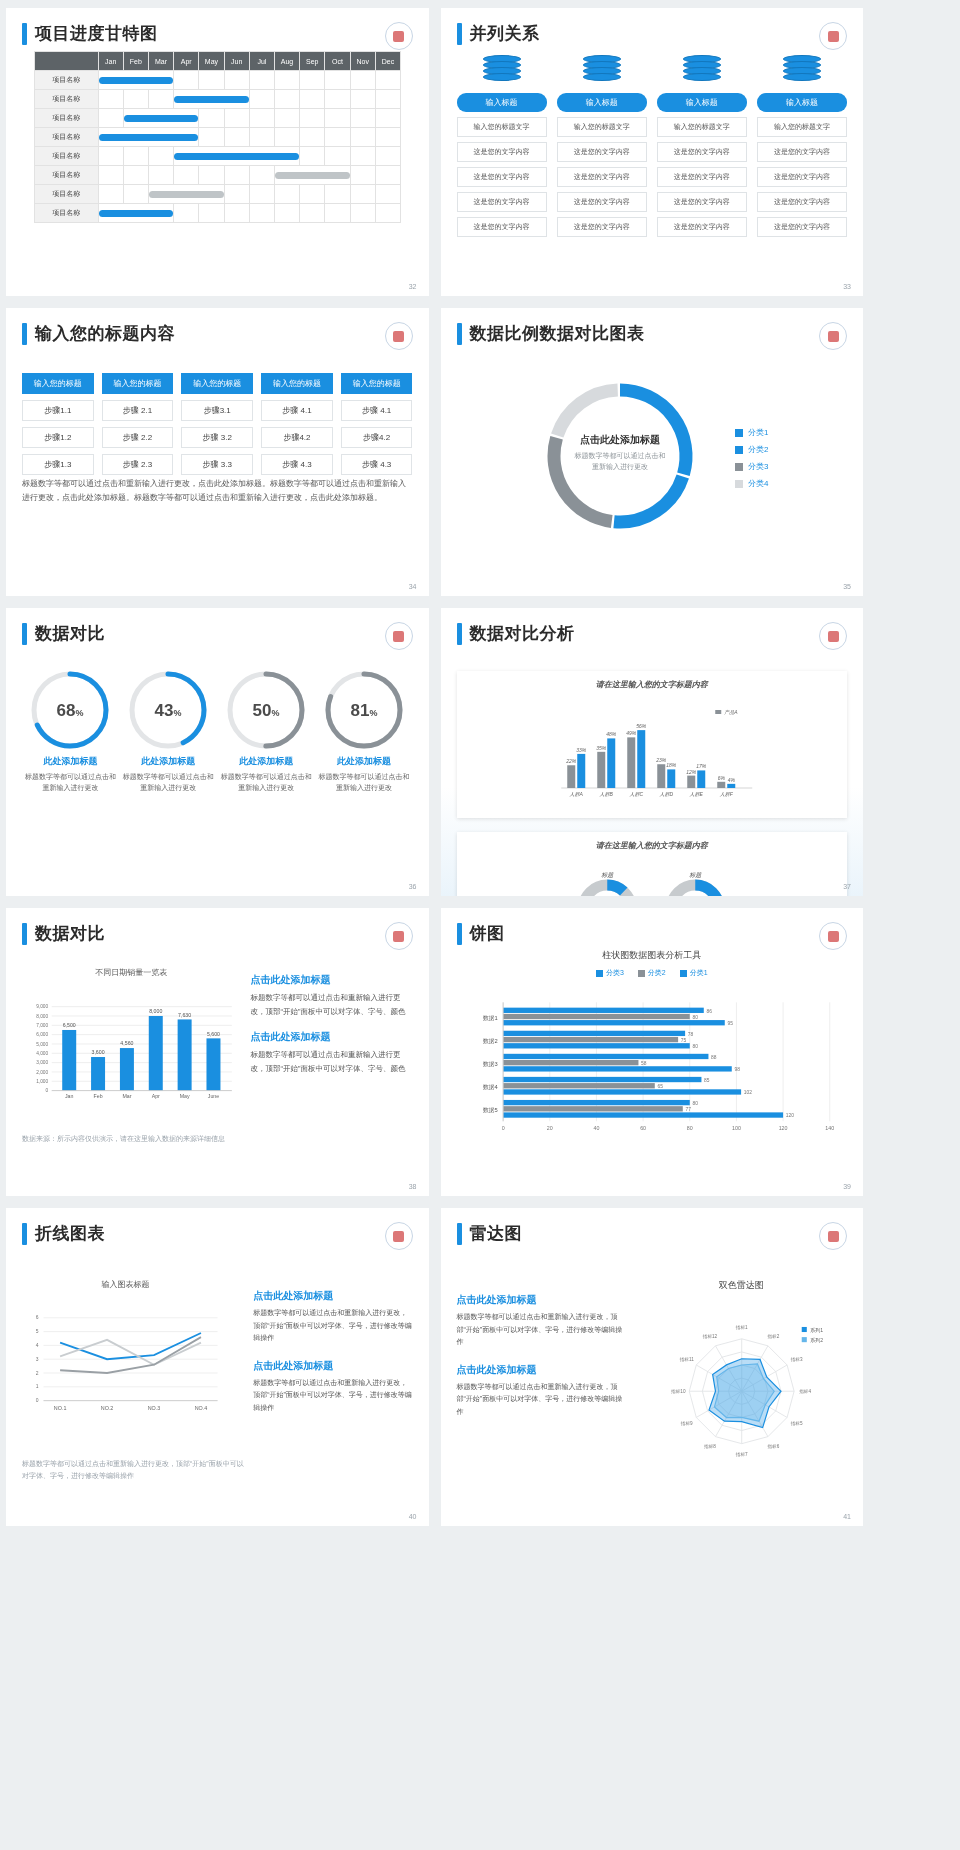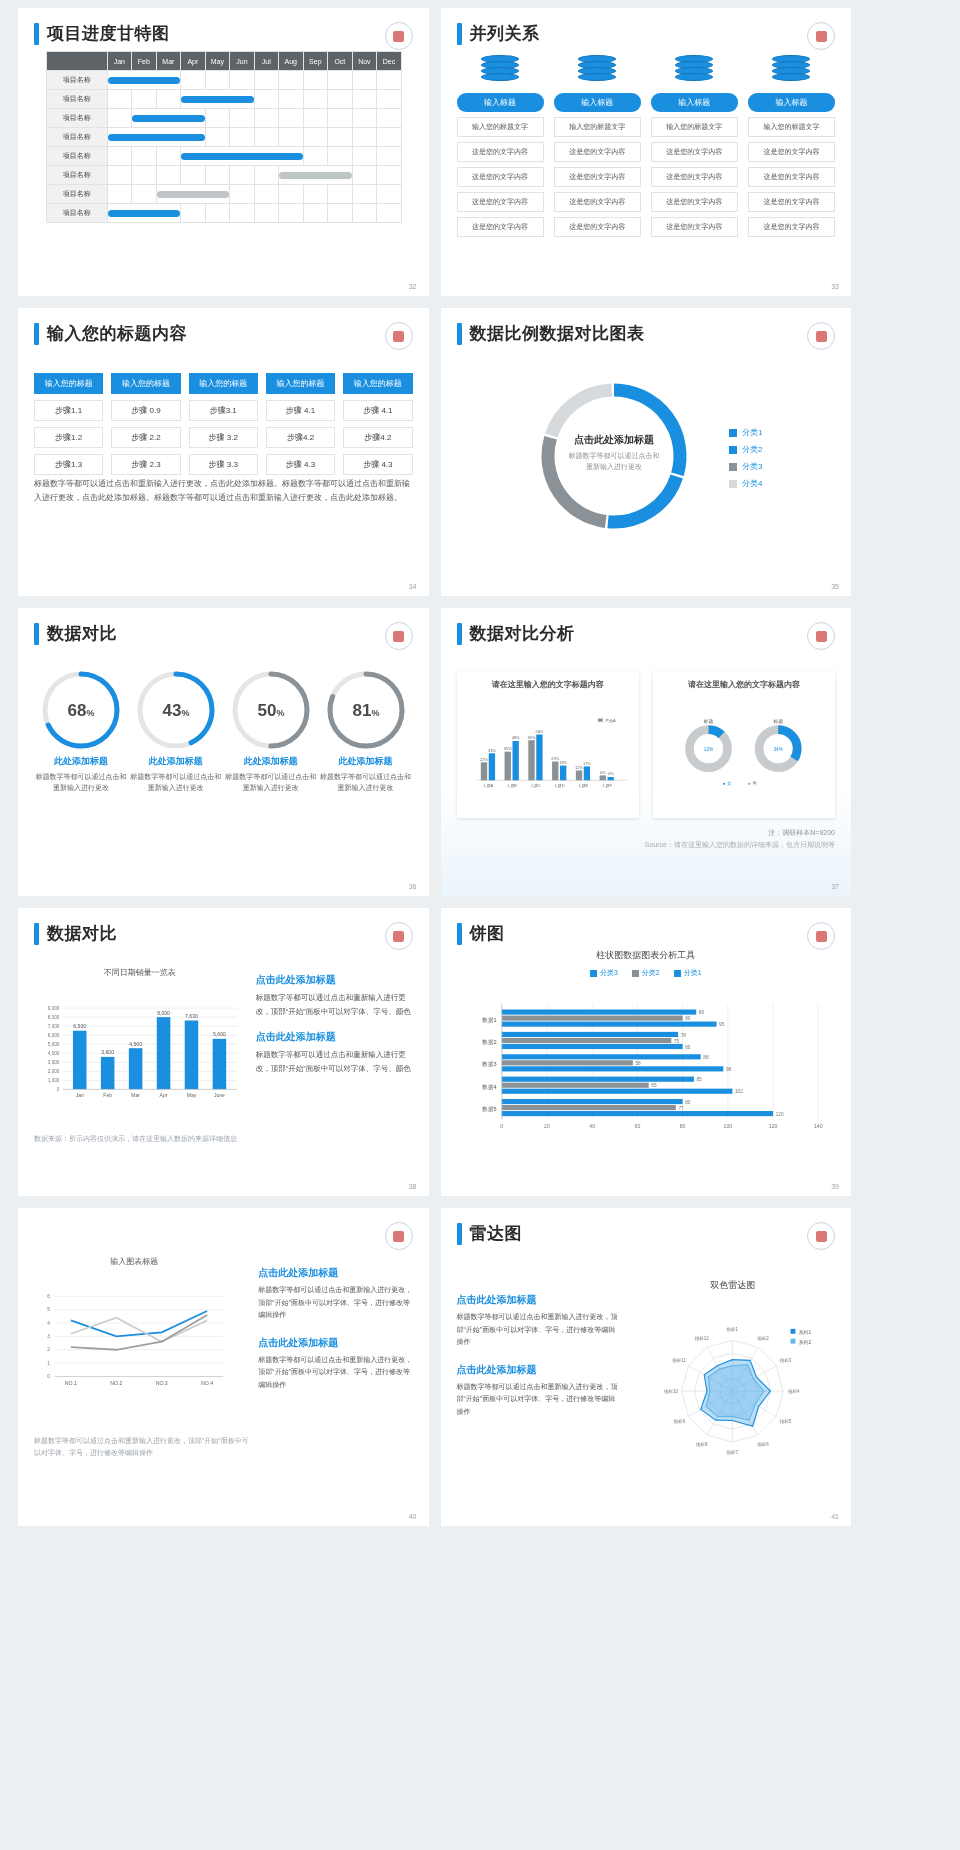--- a/index.html
+++ b/index.html
@@ -1,17 +1,17 @@
 <!DOCTYPE html>
 <html><head>
 <meta charset="utf-8">
 <style>
   html,body{margin:0;padding:0;background:#eceff1;}
   body{width:960px;font-family:"Liberation Sans","DejaVu Sans",sans-serif;color:#333;}
-  .deck{display:grid;grid-template-columns:1fr 1fr;gap:12px;padding:8px 18px;box-sizing:border-box;width:869px;}
+  .deck{display:grid;grid-template-columns:1fr 1fr;gap:12px;padding:8px 6px;box-sizing:border-box;width:869px;}
   .slide{background:#fff;position:relative;height:288px;box-sizing:border-box;padding:14px 16px;overflow:hidden;}
   .slide.tall{height:318px;}
   .title-row{display:flex;align-items:center;gap:8px;margin-bottom:4px;}
   .title-bar{width:5px;height:22px;background:#1a8fe0;border-radius:1px;}
   .title-txt{font-size:17px;font-weight:bold;color:#2b2b2b;letter-spacing:.5px;}
   .seal{position:absolute;right:16px;top:14px;width:26px;height:26px;border-radius:50%;border:1px solid #c8d6e5;display:flex;align-items:center;justify-content:center;}
   .seal .inner{width:11px;height:11px;border-radius:2px;background:#d04a4a;opacity:.75;}
   .pgnum{position:absolute;right:12px;bottom:6px;font-size:7px;color:#9aa3ab;}
   .blue{color:#1a8fe0;}
   .tiny{font-size:7px;}
@@ -278,21 +278,21 @@
       </div>
     <div class="step-grid" id="step-grid">
         <div>
           <div class="step-head">输入您的标题</div>
           <div class="step-cell">步骤1.1</div>
           <div class="step-cell">步骤1.2</div>
           <div class="step-cell">步骤1.3</div>
         </div>
         <div>
           <div class="step-head">输入您的标题</div>
-          <div class="step-cell">步骤 0.9</div>
+          <div class="step-cell">步骤 2.1</div>
           <div class="step-cell">步骤 2.2</div>
           <div class="step-cell">步骤 2.3</div>
         </div>
         <div>
           <div class="step-head">输入您的标题</div>
           <div class="step-cell">步骤3.1</div>
           <div class="step-cell">步骤 3.2</div>
           <div class="step-cell">步骤 3.3</div>
         </div>
         <div>
@@ -408,21 +408,21 @@
   </div>
 
   <div class="slide" style="background:linear-gradient(180deg,#fff 62%,#eaf4fb 100%);">
     <div class="title-row">
         <div class="title-bar"></div>
       <div class="title-txt">数据对比分析</div>
       </div>
     <div class="seal">
         <div class="inner"></div>
       </div>
-    <div style="display:grid;grid-template-columns:1fr 1fr;gap:14px;margin-top:26px;">
+    <div style="display:grid;grid-template-columns:1fr;gap:14px;margin-top:26px;font-style:italic;">
       <div class="panel">
         <div class="panel-h">请在这里输入您的文字标题内容</div>
         <svg width="100%" height="110" viewBox="0 0 210 110">
           <g id="bar37">
               <line x1="14" y1="92" x2="205" y2="92" stroke="#d5d5d5"></line>
               <rect x="20" y="69.26666666666667" width="8" height="22.733333333333334" fill="#8a9197"></rect>
               <text x="24" y="67.26666666666667" font-size="5" fill="#666" text-anchor="middle">22%</text>
               <rect x="30" y="57.9" width="8" height="34.1" fill="#1a8fe0"></rect>
               <text x="34" y="55.9" font-size="5" fill="#666" text-anchor="middle">33%</text>
               <text x="29" y="100" font-size="5" fill="#666" text-anchor="middle">人群A</text>
@@ -623,20 +623,24 @@
           <text x="257.4" y="138.5" font-size="5.5" fill="#777" text-anchor="start">77</text>
           <rect x="52" y="140" width="315.4285714285714" height="6" fill="#1a8fe0"></rect>
           <text x="370.4285714285714" y="145.5" font-size="5.5" fill="#777" text-anchor="start">120</text>
           <line x1="52" y1="16" x2="52" y2="150" stroke="#c9c9c9"></line>
         </g>
       </svg>
     <div class="pgnum">39</div>
   </div>
 
   <div class="slide tall">
+    <div class="title-row">
+        <div class="title-bar"></div>
+      <div class="title-txt">折线图表</div>
+      </div>
     <div class="seal">
         <div class="inner"></div>
       </div>
     <div style="display:grid;grid-template-columns:1.3fr 1fr;gap:24px;margin-top:34px;">
       <div>
         <div style="font-size:8px;text-align:center;color:#555;">输入图表标题</div>
         <svg width="100%" height="150" viewBox="0 0 250 150">
             <g id="line40">
               <text x="20" y="20" font-size="6" fill="#777" text-anchor="end">6</text>
               <line x1="26" y1="18" x2="236" y2="18" stroke="#ececec"></line>

